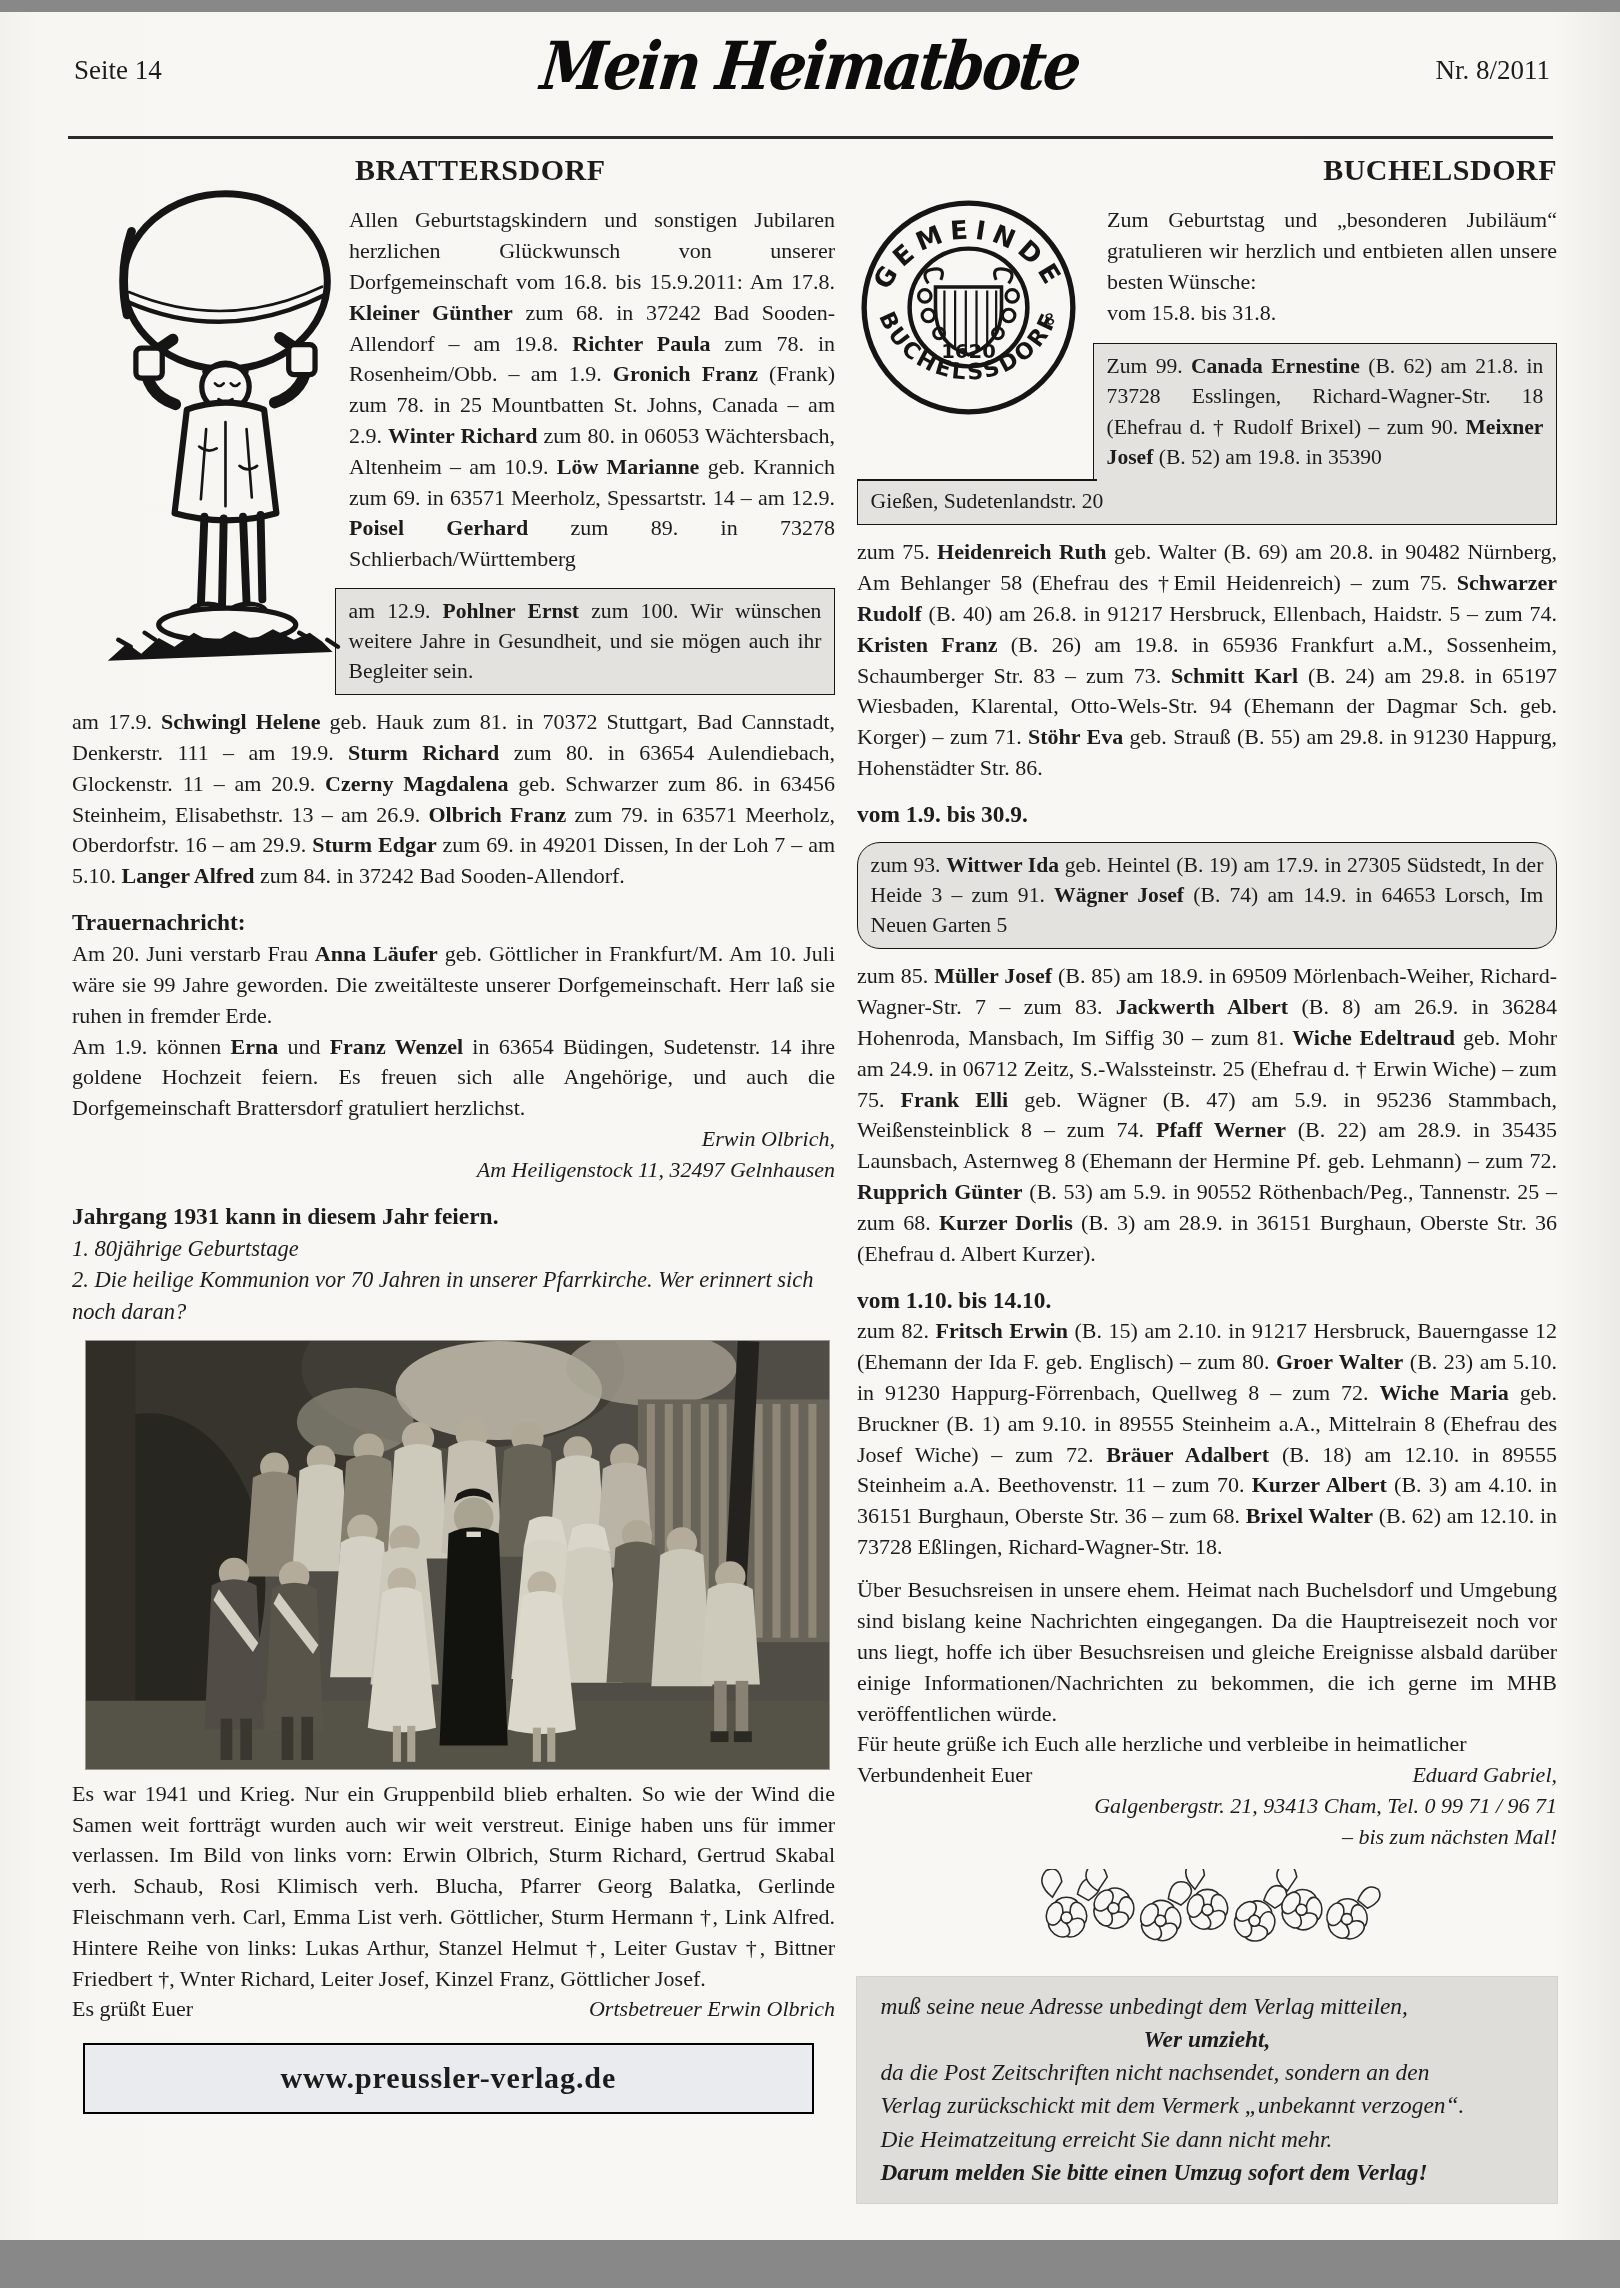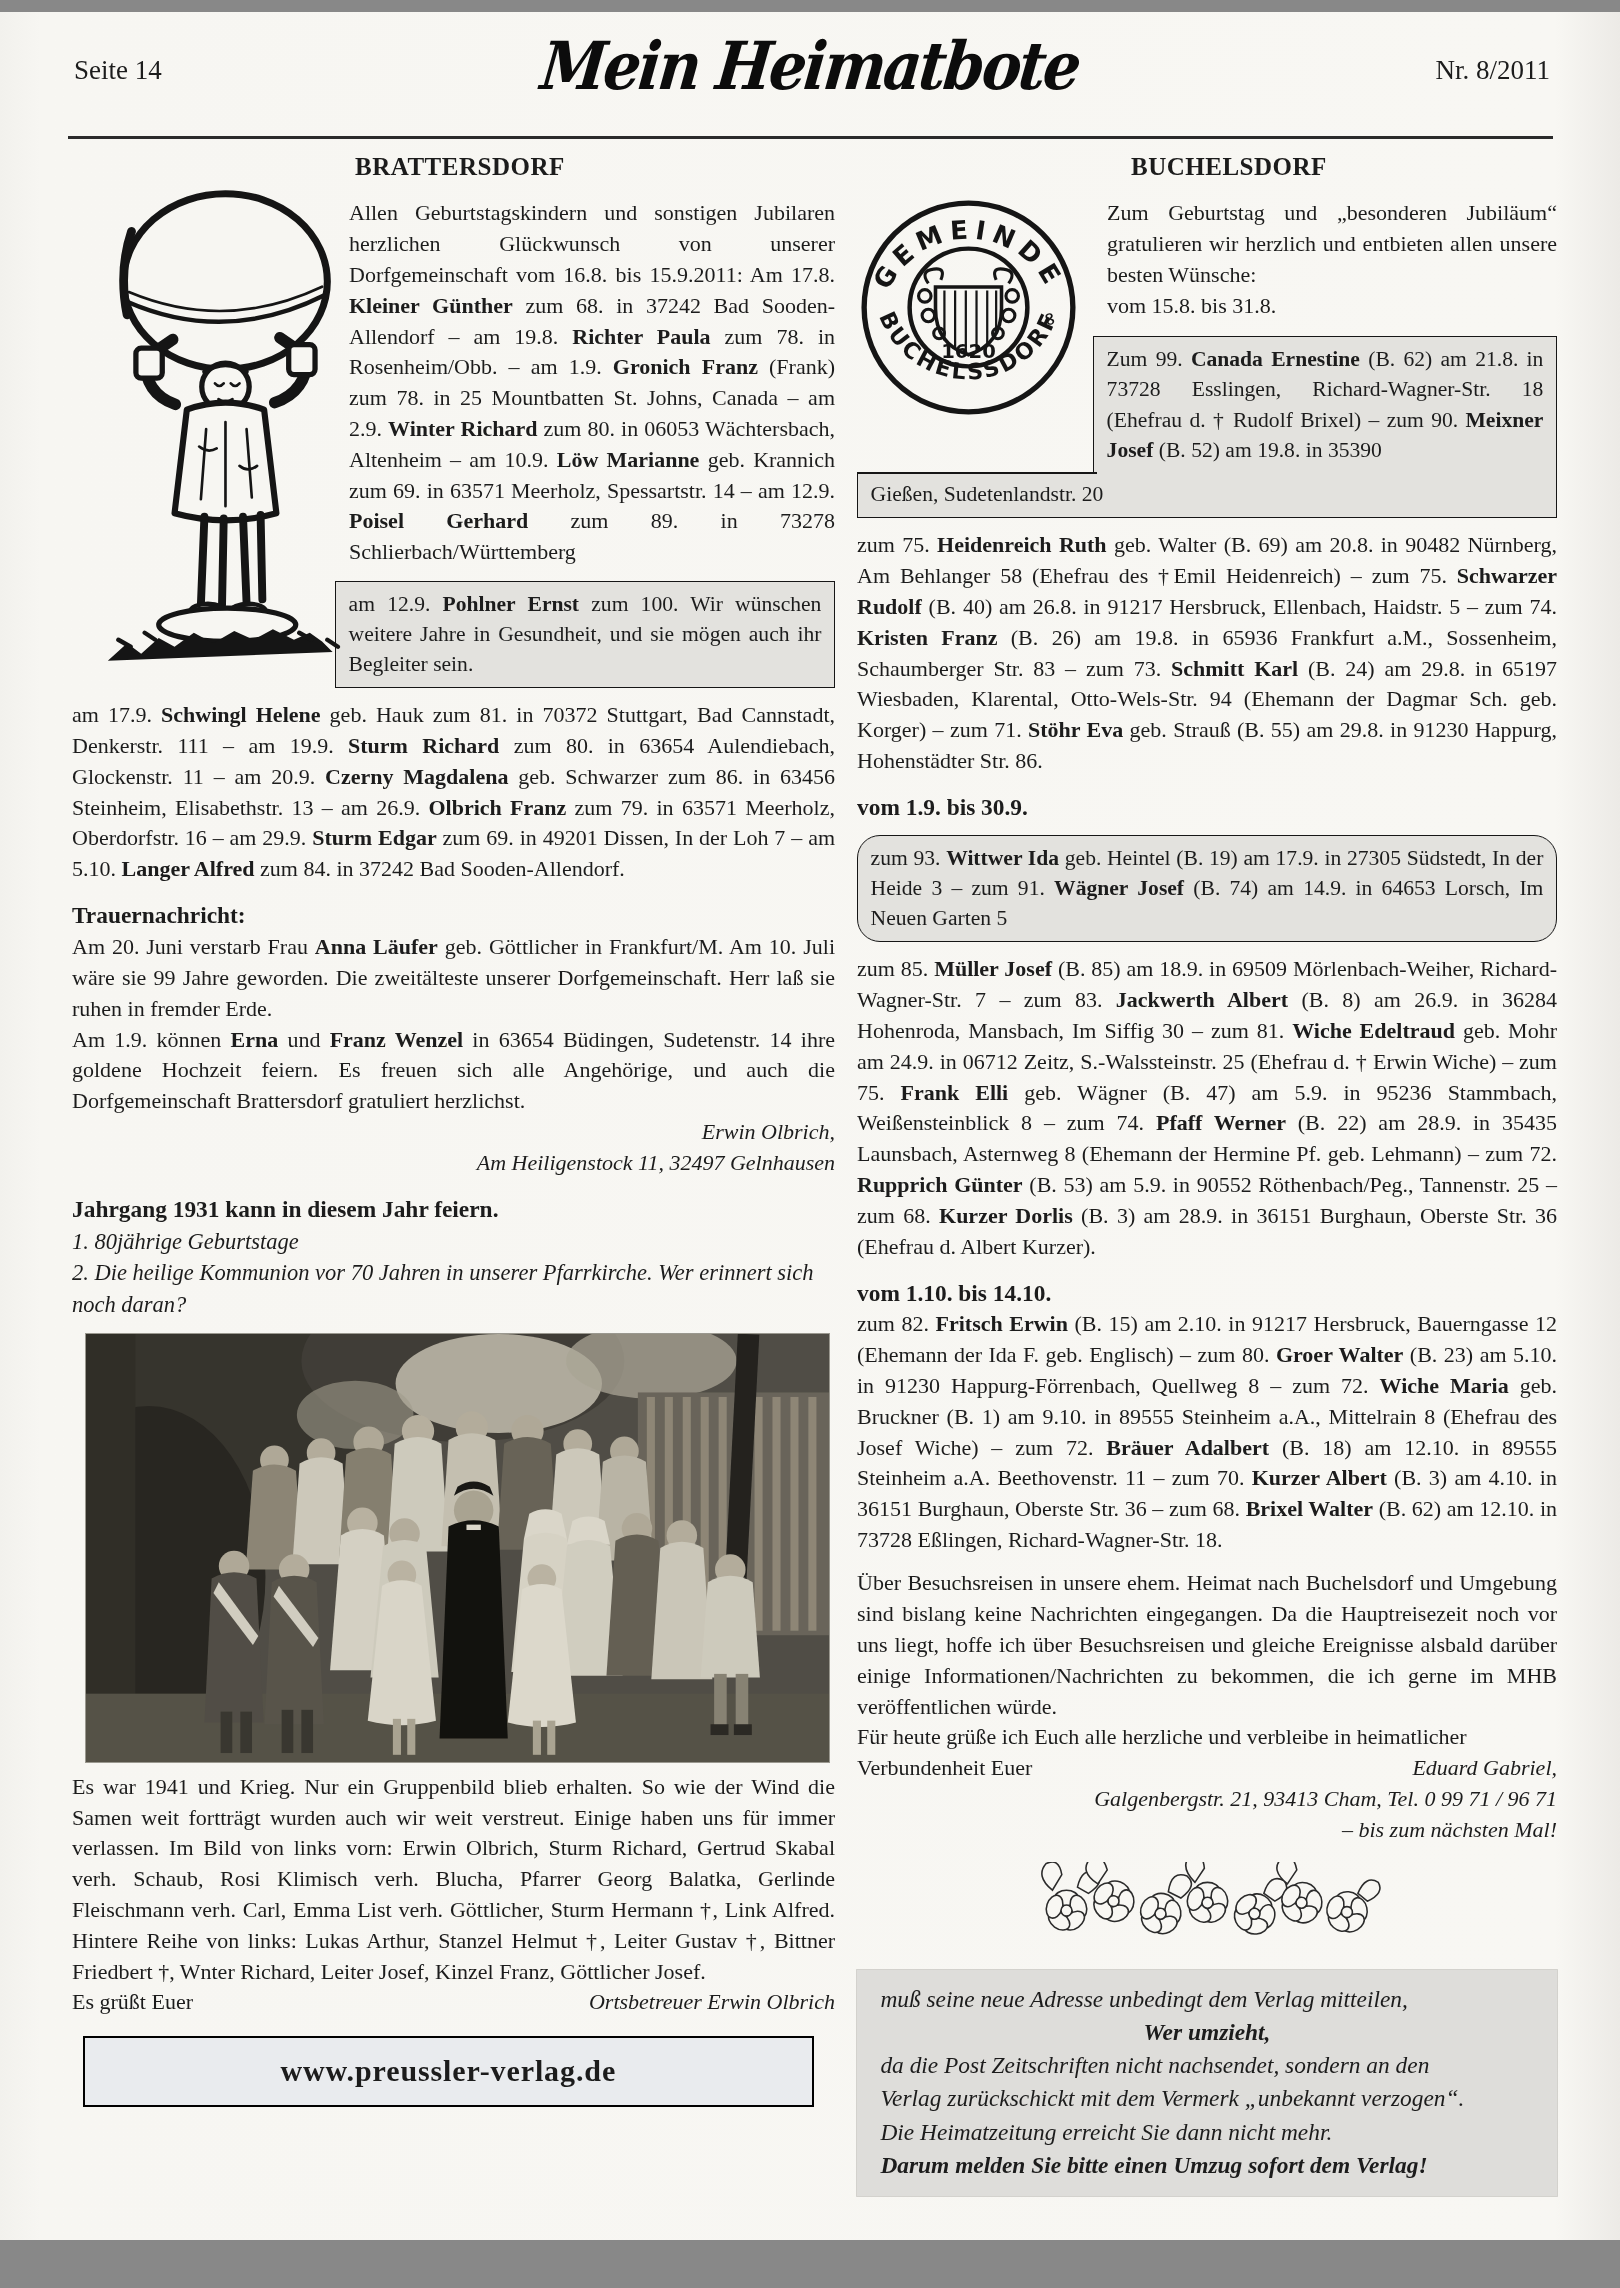--- a/index.html
+++ b/index.html
@@ -20,23 +20,23 @@
     font-family:"DejaVu Serif",serif;font-weight:bold;font-style:italic;
     font-size:59px;letter-spacing:-2.7px;color:#0c0c0c;
     transform:skewX(-6deg) scaleY(1.12);
   }
   .hdr-rule{position:absolute;left:68px;right:67px;top:124px;height:2.7px;background:#2b2b2b;}
 
   
   .col{position:absolute;top:137px;font-size:22px;line-height:1.4;text-align:justify;}
   .col-left{left:72px;width:763px;}
   .col-right{left:857px;width:700px;}
-  .col-head{font-weight:bold;font-size:25px;letter-spacing:0.5px;text-align:left;margin:0 0 14.4px 0;}
+  .col-head{font-weight:bold;font-size:30px;letter-spacing:0.5px;text-align:left;margin:0 0 14.4px 0;}
   .col-left .col-head{padding-left:283px;}
-  .col-right .col-head{padding-left:274px;}
+  .col-right .col-head{padding-left:274px;text-align:right;}
   p{margin:0;}
   .mt{margin-top:12.6px;}
   .sec-head{font-weight:bold;font-size:23.4px;margin-top:14.4px;text-align:left;}
   .ital{font-style:italic;text-align:left;font-size:22.5px;}
   .b{font-weight:bold;}
   .i{font-style:italic;}
 
   
   .statue{position:absolute;left:20px;top:27px;width:281px;height:506px;}
   .indent-stat{margin-left:277px;}

